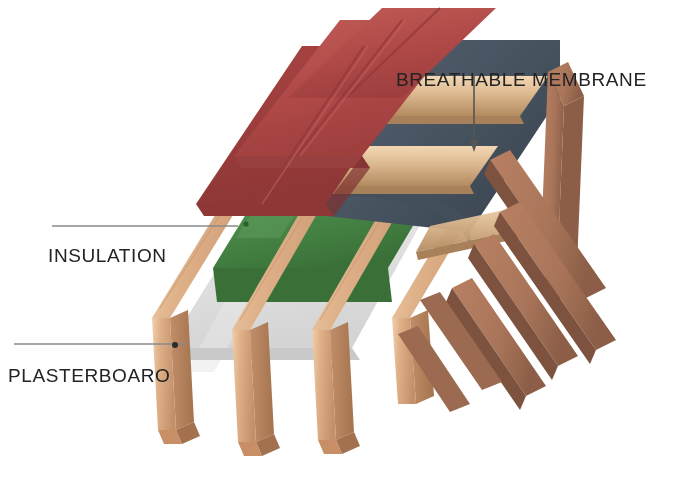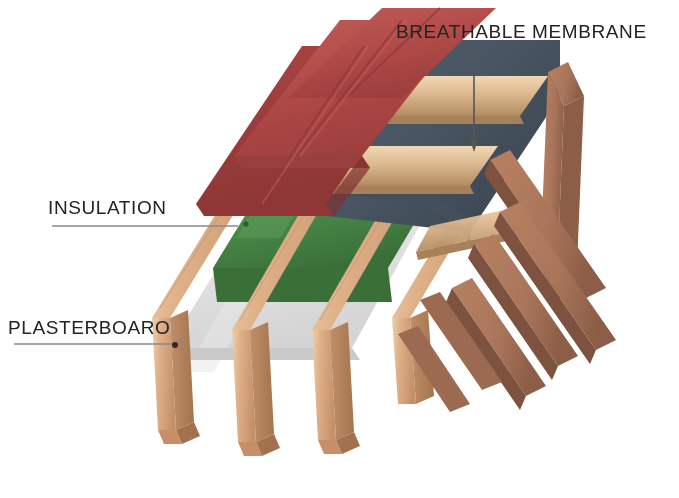--- a/index.html
+++ b/index.html
@@ -28,20 +28,21 @@
     height: 498px;
   }
   .callout-text {
     position: absolute;
     font-family: "Liberation Sans", sans-serif;
     font-size: 19px;
     letter-spacing: 0.6px;
     color: #232323;
     white-space: nowrap;
     line-height: 1;
+    margin-top: 48px;
   }
   #label-membrane { left: 396px; top: 22px; }
   #label-insulation { left: 48px; top: 198px; }
   #label-plasterboard { left: 8px; top: 318px; }
 </style>
 </head>
 <body>
 
 <div id="diagram-root">
 

